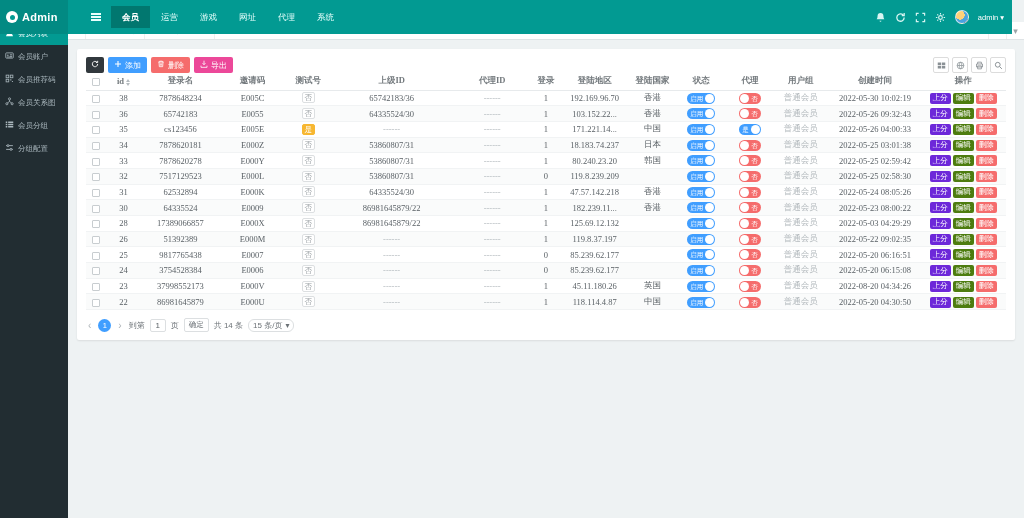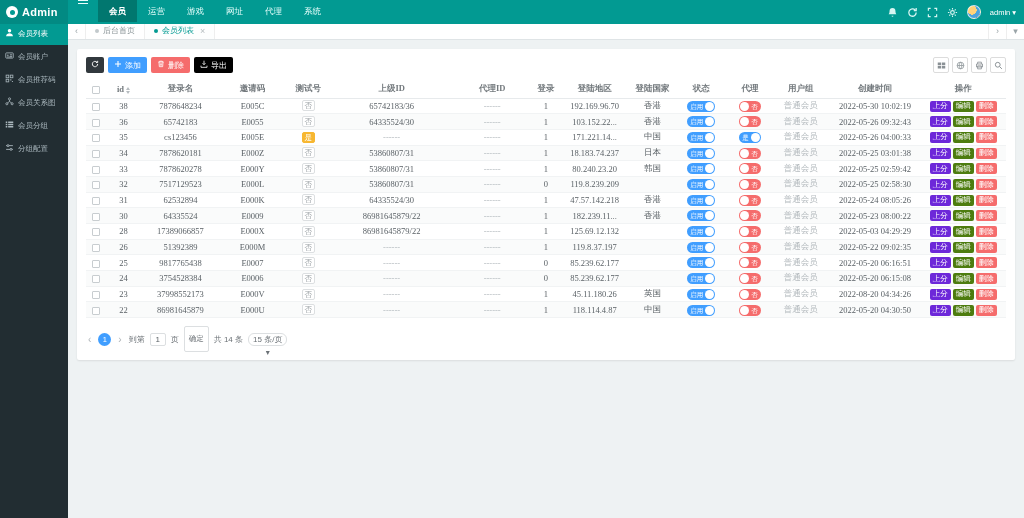--- a/index.html
+++ b/index.html
@@ -1,28 +1,28 @@
 <!DOCTYPE html>
 <html><head>
 <meta charset="utf-8">
 <style>
   * { margin:0; padding:0; box-sizing:border-box; }
   html,body { width:1024px; height:518px; overflow:hidden;
     font-family:"Liberation Sans","DejaVu Sans",sans-serif; background:#eef2f3; }
 
   
-  .topbar { position:absolute; left:0; top:0; right:0; height:24px;
+  .topbar { position:absolute; left:0; top:0; right:12px; height:34px;
     background:#029a92; display:flex; align-items:stretch; color:#fff; z-index:10; }
   .brand { width:68px; display:flex; align-items:center; gap:4px; padding-left:6px;
     background:#028a83; flex:0 0 auto; }
   .brand-logo { width:12px; height:12px; border-radius:50%; background:#fff;
     display:flex; align-items:center; justify-content:center; }
   .brand-logo i { width:5px; height:5px; border-radius:50%; background:#029a92; display:block; }
   .brand-name { font-size:11px; font-weight:bold; letter-spacing:.3px; }
-  .nav { display:flex; align-items:flex-start; }
+  .nav { display:flex; align-items:center;margin-left:13px; }
   .nav-burger { display:flex; align-items:center; padding:0 10px; cursor:pointer; }
   .nav-burger span { display:block; width:10px; height:1.4px; background:#eafffd;
     box-shadow:0 3px 0 #eafffd, 0 -3px 0 #eafffd; }
   .nav-item { font-size:8.5px; line-height:22px; padding:0 11px; color:#e6fffc; cursor:pointer; }
   .nav-item.active { background:#01776f; color:#fff; font-weight:bold; }
   .top-right { margin-left:auto; display:flex; align-items:center; gap:9px; padding-right:8px; }
   .top-icon { width:11px; height:11px; color:#d8f5f2; cursor:pointer; }
   .top-icon svg { width:11px; height:11px; display:block; }
   .avatar { width:14px; height:14px; border-radius:50%;
     background:radial-gradient(circle at 35% 35%, #ffd27a 0 40%, #4aa3df 41% 75%, #2c3e50 76%);
@@ -47,29 +47,29 @@
   .tab.active { color:#029a92; background:#fdfefe; }
   .tab.active .dot { background:#029a92; }
   .tab .close { color:#b6bdc0; font-size:9px; margin-left:2px; }
   .tab-right { margin-left:auto; display:flex; }
   .tab-right .tab-nav-btn { border-right:none; border-left:1px solid #eee; }
 
   
   .content { position:absolute; left:68px; right:0; top:41px; bottom:0; overflow:hidden; padding:8px 9px; }
   .card { background:#fff; border-radius:2px; box-shadow:0 1px 2px rgba(0,0,0,.09); padding:8px 9px; }
 
-  .toolbar { display:flex; align-items:flex-start; margin-bottom:8px; }
+  .toolbar { display:flex; align-items:flex-start; }
   .btn { height:16px; border:none; border-radius:2px; color:#fff; font-size:8px;
     display:inline-flex; align-items:center; gap:3px; padding:0 6px; margin-right:4px; cursor:pointer;
     font-family:inherit; }
   .btn svg { width:8px; height:8px; }
   .btn-dark { background:#31383d; width:18px; justify-content:center; padding:0; }
   .btn-blue { background:#409eff; }
   .btn-red { background:#f56c6c; }
-  .btn-green { background:#000000; }
+  .btn-green { background:#ec4899; }
   .tool-right { margin-left:auto; display:flex; gap:3px; }
   .mini-btn { width:16px; height:16px; border:1px solid #dcdcdc; border-radius:2px; background:#fff;
     color:#8a9195; display:flex; align-items:center; justify-content:center; cursor:pointer; }
   .mini-btn svg { width:9px; height:9px; }
 
   
   table { width:100%; border-collapse:collapse; table-layout:fixed; font-size:8.5px; color:#5a6166;font-family:Liberation Serif, serif; }
   th { font-weight:bold; color:#73797d; height:17px; border-bottom:1px solid #e7eaec;
     text-align:center; white-space:nowrap; overflow:hidden; }
   td { height:15.7px; text-align:center; white-space:nowrap; overflow:hidden;
@@ -96,24 +96,24 @@
     margin:0 1px; cursor:pointer; font-family:inherit; }
   .b-blue { background:#6d28d9; } .b-green { background:#4d7c0f; } .b-red { background:#f56c6c; }
 
   
   .pager { display:flex; align-items:center; gap:5px; font-size:8px; color:#6b7176; margin-top:8px; }
   .pg-arrow { color:#aeb4b8; font-size:10px; cursor:pointer; padding:0 2px; }
   .pg-num { width:13px; height:13px; border-radius:50%; background:#409eff; color:#fff;
     display:flex; align-items:center; justify-content:center; font-size:7.5px; cursor:pointer; }
   .pg-input { width:16px; height:13px; border:1px solid #dcdfe1; border-radius:2px;
     text-align:center; font-size:8px; color:#5a6166; font-family:inherit; }
-  .pg-btn { height:26px; border:1px solid #dcdfe1; background:#fff; border-radius:2px;
+  .pg-btn { height:14px; border:1px solid #dcdfe1; background:#fff; border-radius:2px;
     font-size:7.5px; color:#6b7176; padding:0 4px; cursor:pointer; font-family:inherit; }
   .pg-select { height:13px; border:1px solid #dcdfe1; border-radius:6px; display:inline-flex;
-    align-items:center; gap:3px; padding:0 4px; cursor:pointer; color:#6b7176; background:#fff;flex-direction:column; }
+    align-items:center; gap:3px; padding:0 4px; cursor:pointer; color:#6b7176; background:#fff; }
 </style>
 </head>
 <body>
 
 <div class="topbar">
   <div class="brand">
     <span class="brand-logo">
         <i></i>
       </span>
     <span class="brand-name">Admin</span>

